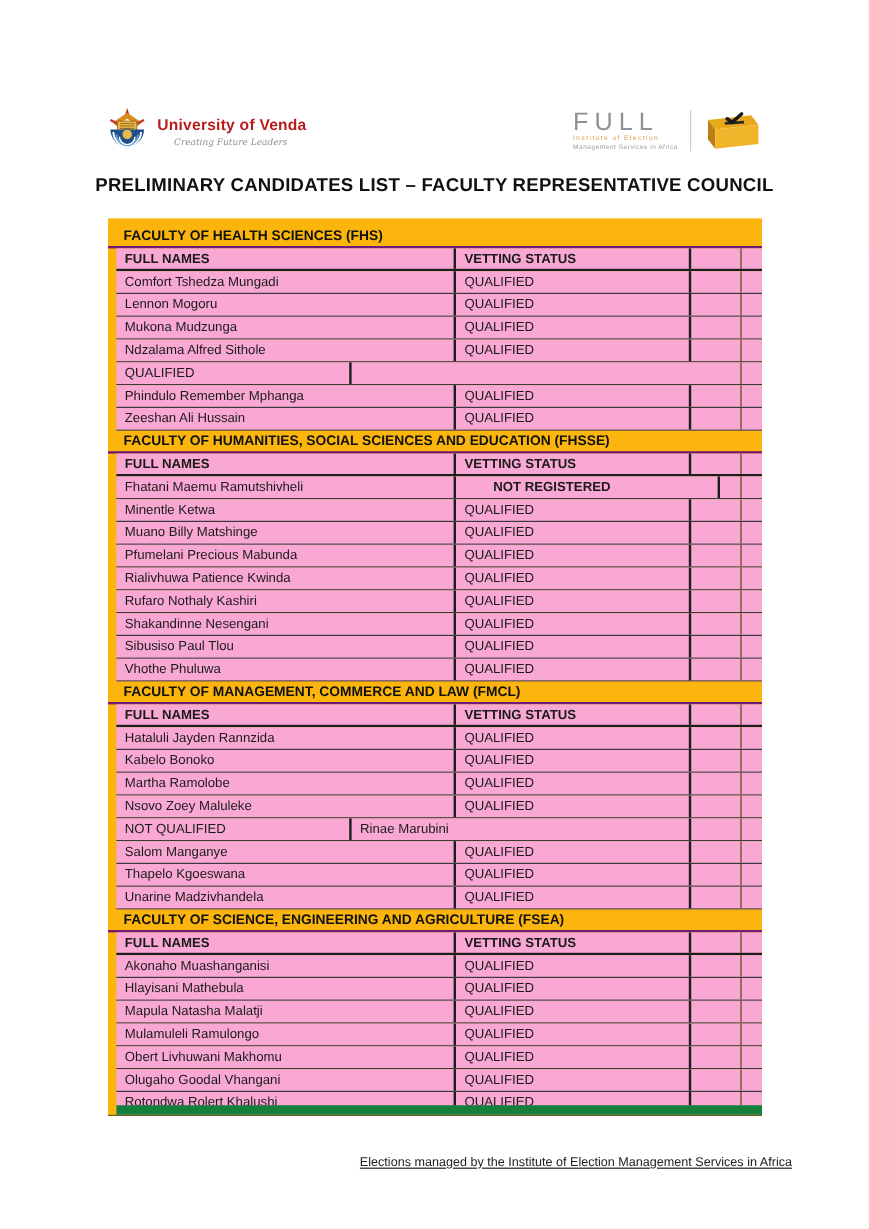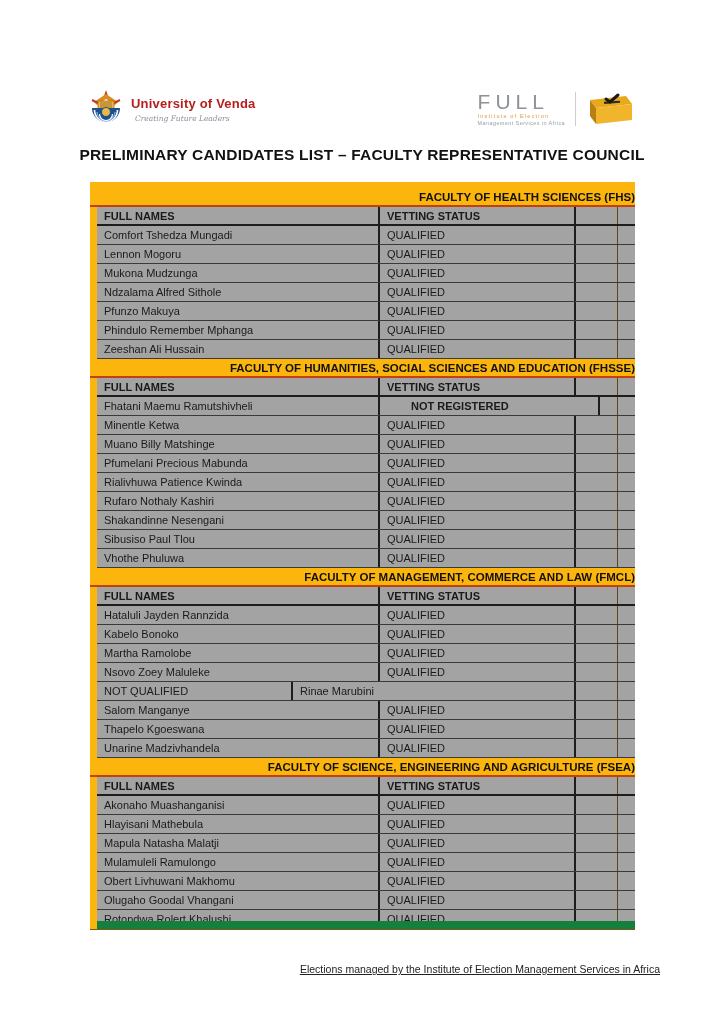--- a/index.html
+++ b/index.html
@@ -11,21 +11,21 @@
     position: relative;
   }
   .page { position: absolute; inset: 0; background: #fff; }
 
   
   .header { position: absolute; top: 88px; left: 88px; right: 88px; height: 50px; }
   .univen { position: absolute; left: 0; top: 0; display: flex; align-items: flex-start; gap: 7px; }
   .univen-crest { width: 36px; height: 46px; }
   .univen-text { padding-top: 8px; }
   .univen-name { font-size: 13px; font-weight: bold; color: #b91c1c; letter-spacing: .2px; text-align: right; }
-  .univen-tag { font-size: 7.5px; color: #8a8f98; font-style: italic; margin-top: 3px; margin-left: 4px; font-family: "DejaVu Serif", serif; }
+  .univen-tag { font-size: 7.5px; color: #8a8f98; font-style: italic; margin-top: 3px; margin-left: 14px; font-family: "DejaVu Serif", serif; }
 
   .iemsa { position: absolute; right: 0; top: 4px; display: flex; align-items: center; gap: 10px; }
   .iemsa-textblock { text-align: left; }
   .iemsa-acronym { font-size: 21px; color: #8d9298; letter-spacing: 5px; font-weight: 400; line-height: 20px; }
   .iemsa-sub1 { font-size: 5.5px; color: #d99a3f; letter-spacing: 1.2px; margin-top: 1px; }
   .iemsa-sub2 { font-size: 5.5px; color: #9aa0a6; letter-spacing: .4px; margin-top: 1px; }
   .iemsa-divider { width: 1px; height: 34px; background: #c9ced4; }
   .ballot-icon { width: 50px; height: 34px; }
 
   
@@ -35,27 +35,27 @@
     letter-spacing: .2px;
   }
 
   
   .table-frame {
     position: absolute; left: 90px; top: 182px; width: 545px;
     background: var(--gold); padding: 6px 0 0 7px;
     border-bottom: 1px solid #7a5a10;
   }
   .section-title {
-    height: 19px; line-height: 18px; text-align: right;
+    height: 19px; line-height: 18px; text-align: left;
     font-size: 11.5px; font-weight: bold; color: #111;
     background: var(--gold);
-    border-bottom: 2px solid #c2410c;
-    margin-left: -7px; padding-left: 2px;
-  }
-  .t-row { display: flex; background: #a3a3a3; border-bottom: 1px solid #3a3a3a; height: 19px; }
+    border-bottom: 2px solid #701a75;
+    margin-left: -7px; padding-left: 13px;
+  }
+  .t-row { display: flex; background: #f9a8d4; border-bottom: 1px solid #3a3a3a; height: 19px; }
   .t-row.header-row { border-bottom: 2px solid #1d1d1d; }
   .t-row:last-child { border-bottom: 8px solid #15803d; }
   .cell { font-size: 11px; line-height: 17px; padding: 1px 0 0 7px; overflow: hidden; white-space: nowrap; }
   .cell-name  { flex: 0 0 283px; border-right: 2px solid #1d1d1d; }
   .cell-status{ flex: 0 0 196px; border-right: 2px solid #1d1d1d; }
   .cell-extra { flex: 1 1 auto; margin-right: 17px; border-right: 1px solid #5a4a18; }
   .header-row .cell { font-weight: bold; }
   .status-bold { font-weight: bold; margin-left: 24px; }
 
   
@@ -132,21 +132,20 @@
         <div class="cell cell-name">Mukona Mudzunga</div>
         <div class="cell cell-status">QUALIFIED</div>
         <div class="cell cell-extra"></div>
       </div>
       <div class="t-row">
         <div class="cell cell-name">Ndzalama Alfred Sithole</div>
         <div class="cell cell-status">QUALIFIED</div>
         <div class="cell cell-extra"></div>
       </div>
       <div class="t-row">
-        <div class="cell cell-name">Pfunzo Makuya</div>
         <div class="cell cell-status">QUALIFIED</div>
         <div class="cell cell-extra"></div>
       </div>
       <div class="t-row">
         <div class="cell cell-name">Phindulo Remember Mphanga</div>
         <div class="cell cell-status">QUALIFIED</div>
         <div class="cell cell-extra"></div>
       </div>
       <div class="t-row">
         <div class="cell cell-name">Zeeshan Ali Hussain</div>

